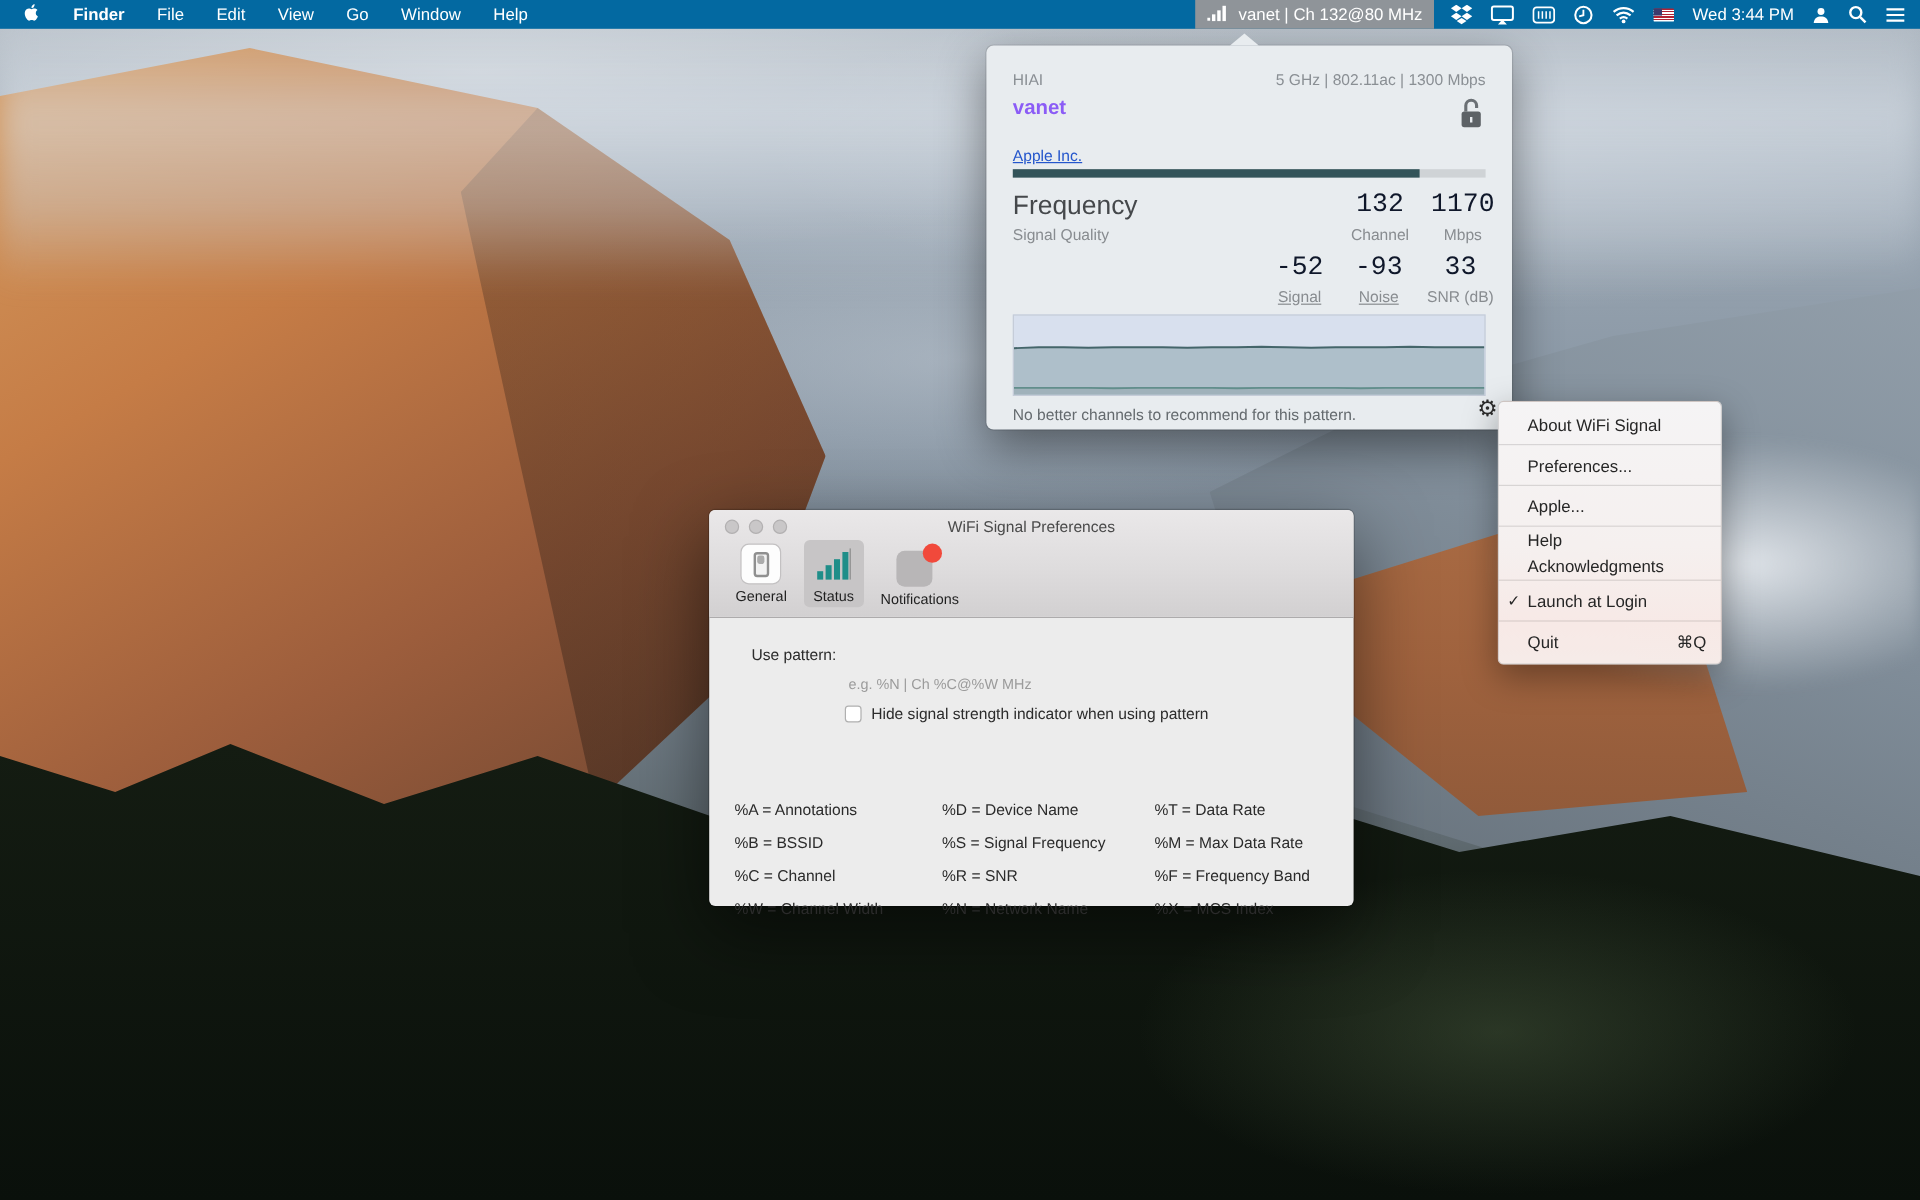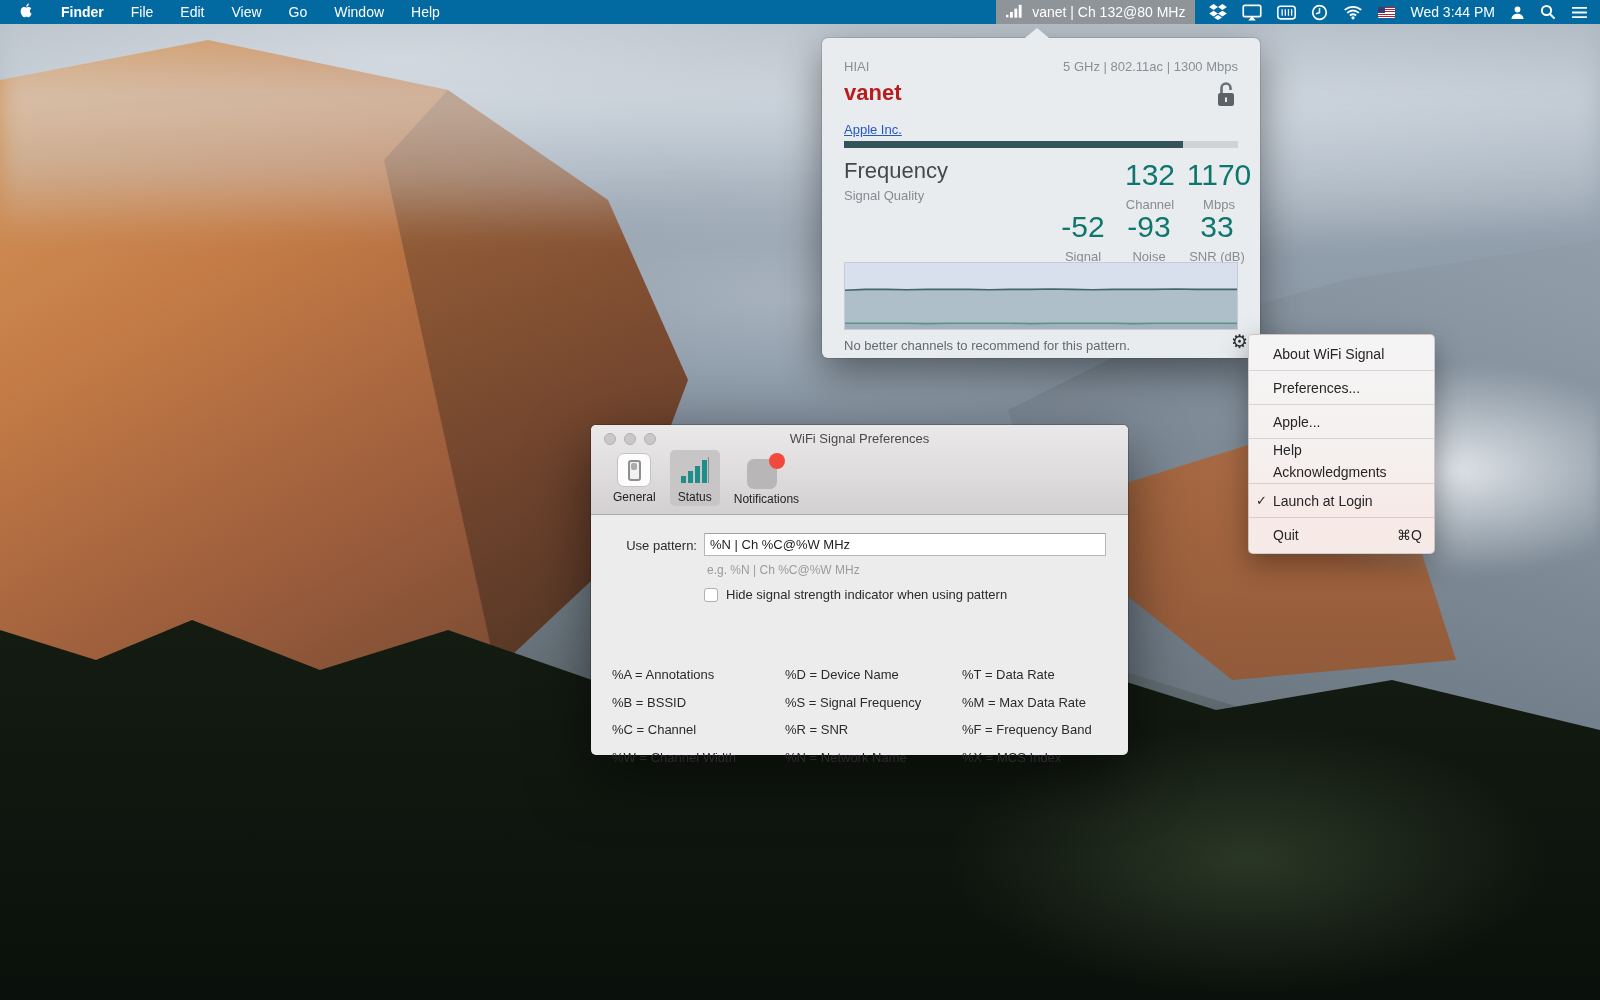--- a/index.html
+++ b/index.html
@@ -46,29 +46,29 @@
   .usflag { position:relative; width:17px; height:11px; background:repeating-linear-gradient(180deg,#b22234 0 1.1px,#ffffff 1.1px 2.2px); border-radius:1px; overflow:hidden; }
   .usflag i { position:absolute; left:0; top:0; width:7px; height:6px; background:#3c3b6e; }
 
   
   .popover { position:absolute; left:822px; top:38px; width:438px; height:320px; background:#e8ecef;
       border-radius:6px; box-shadow:0 14px 40px rgba(0,0,0,.45), 0 0 0 1px rgba(0,0,0,.1); z-index:30; font-size:13px; }
   .popover .arrow { position:absolute; left:203px; top:-10px; width:0; height:0;
       border-left:12px solid transparent; border-right:12px solid transparent; border-bottom:10px solid #e8ecef; }
   .pop-vendor { position:absolute; left:22px; top:21px; color:#8a8f94; }
   .pop-conn { position:absolute; right:22px; top:21px; color:#8a8f94; }
-  .pop-name { position:absolute; left:22px; top:42px; font-size:22px; font-weight:600; color:#b91c1c; }
+  .pop-name { position:absolute; left:22px; top:42px; font-size:17px; font-weight:600; color:#8b5cf6; }
   .pop-lock { position:absolute; right:22px; top:42px; }
   .pop-link { position:absolute; left:22px; top:84px; color:#2456cc; text-decoration:underline; cursor:pointer; }
   .pop-bar { position:absolute; left:22px; top:103px; width:394px; height:7px; background:#cfd3d6; }
   .pop-bar i { display:block; height:100%; background:#33545a; }
   .pop-quality { position:absolute; left:22px; top:120px; font-size:22px; color:#45484b; }
   .pop-quality-sub { position:absolute; left:22px; top:150px; color:#888c90; }
   .stat { position:absolute; width:70px; text-align:center; }
-  .stat .num { font-size:30px; color:#0f766e; }
+  .stat .num { font-size:22px; color:#0f172a;font-family:Liberation Mono, monospace; }
   .stat .lbl { font-size:13px; color:#888c90; margin-top:5px; }
   .stat .lbl.u { text-decoration:underline; cursor:pointer; }
   .st-channel { left:293px; top:120px; }
   .st-rate { left:362px; top:120px; }
   .st-signal { left:226px; top:172px; }
   .st-noise { left:292px; top:172px; }
   .st-snr { left:352px; top:172px; width:86px; }
   .pop-chart { position:absolute; left:22px; top:224px; width:394px; height:68px; background:#d8e0ee; border:1px solid #c5ccd8; }
   .pop-chart svg { display:block; width:100%; height:100%; }
   .pop-footer { position:absolute; left:22px; top:300px; color:#646a6e; }
@@ -336,21 +336,20 @@
             <span class="sq"></span>
             <span class="dot"></span>
           </span>
         <span class="tb-label">Notifications</span>
       </div>
     </div>
   </div>
 
   <div class="prefs-content">
     <div class="lbl-pattern">Use pattern:</div>
-    <input class="inp-pattern" type="text" value="%N | Ch %C@%W MHz" style="">
     <div class="hint-pattern">e.g. %N | Ch %C@%W MHz</div>
     <div class="cb-row">
       <span class="cb-box"></span>
       <span>Hide signal strength indicator when using pattern</span>
     </div>
     <div class="codes">
       <span>%A = Annotations</span>
       <span>%B = BSSID</span>
       <span>%C = Channel</span>
       <span>%W = Channel Width</span>

